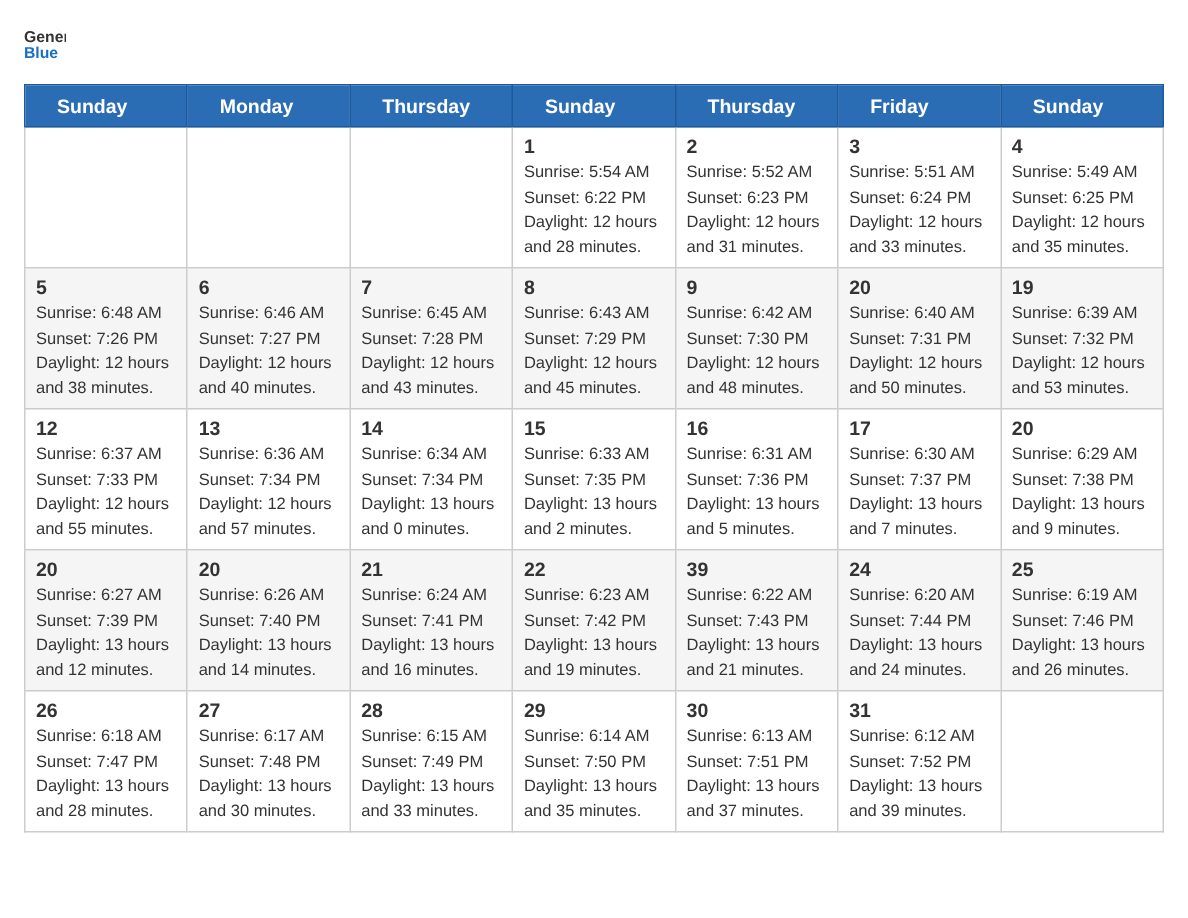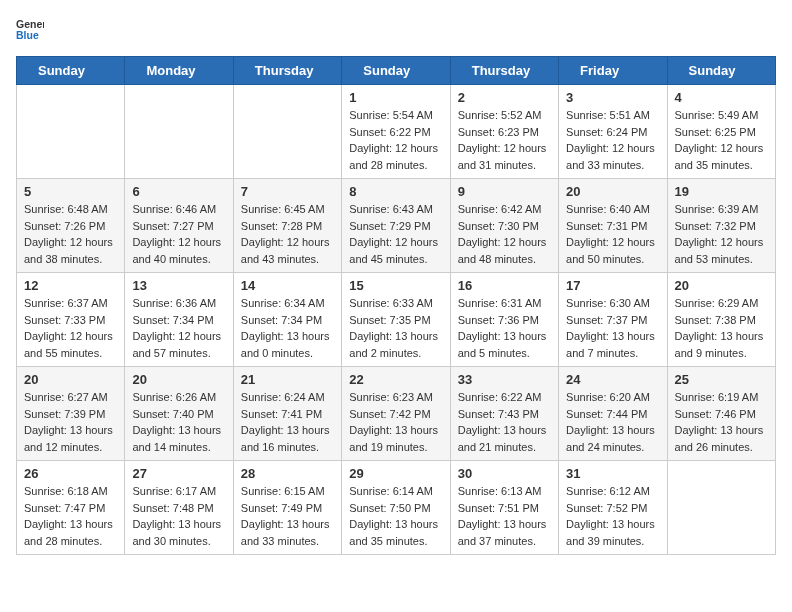--- a/index.html
+++ b/index.html
@@ -202,21 +202,21 @@
         </td>
         <td>
           <span class="day-number">21</span>
           <div class="day-info">Sunrise: 6:24 AM<br>Sunset: 7:41 PM<br>Daylight: 13 hours and 16 minutes.</div>
         </td>
         <td>
           <span class="day-number">22</span>
           <div class="day-info">Sunrise: 6:23 AM<br>Sunset: 7:42 PM<br>Daylight: 13 hours and 19 minutes.</div>
         </td>
         <td>
-          <span class="day-number">33</span>
+          <span class="day-number">39</span>
           <div class="day-info">Sunrise: 6:22 AM<br>Sunset: 7:43 PM<br>Daylight: 13 hours and 21 minutes.</div>
         </td>
         <td>
           <span class="day-number">24</span>
           <div class="day-info">Sunrise: 6:20 AM<br>Sunset: 7:44 PM<br>Daylight: 13 hours and 24 minutes.</div>
         </td>
         <td>
           <span class="day-number">25</span>
           <div class="day-info">Sunrise: 6:19 AM<br>Sunset: 7:46 PM<br>Daylight: 13 hours and 26 minutes.</div>
         </td>

